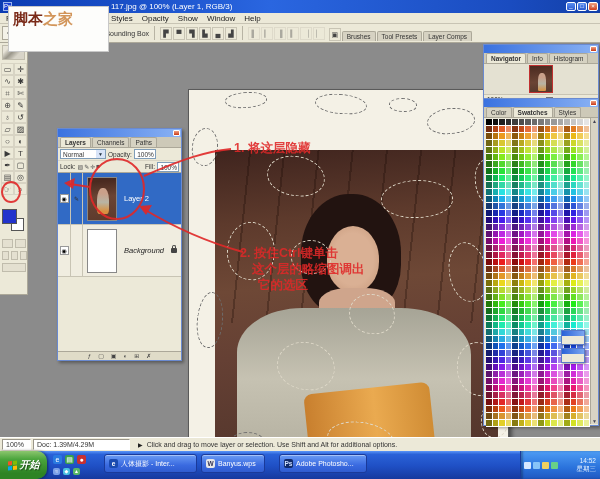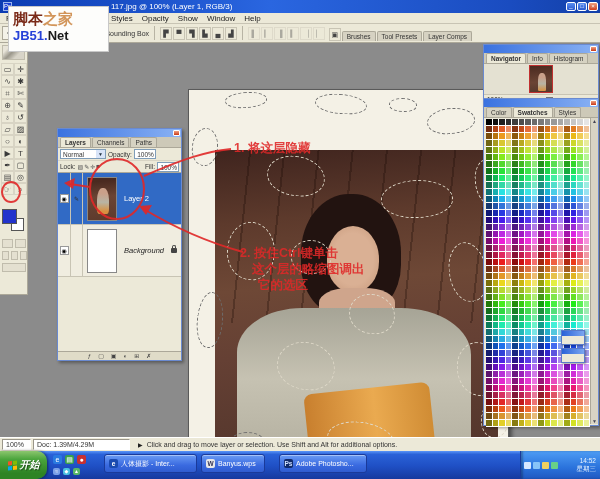--- a/index.html
+++ b/index.html
@@ -1181,23 +1181,20 @@
         <span style="display:block">14:52</span>
         <span style="display:block">星期三</span>
       </span>
     </div>
   </div>
 
   <div class="abs watermark">
     <div class="wm1">
       <span class="a">脚本</span><span class="b">之家</span>
     </div>
-    <div class="wm2">
-      <span class="a">JB51.</span><span class="b">Net</span>
-    </div>
   </div>
 
   <svg id="anno" viewBox="0 0 600 479">
     <g stroke="#e02828" stroke-width="2" fill="none" opacity="0.9">
       <ellipse cx="117" cy="189" rx="27" ry="30"></ellipse>
       <ellipse cx="11" cy="192" rx="9" ry="10"></ellipse>
       <path d="M90,187 L70,184"></path>
       <path d="M144,176 C185,158 205,152 231,149"></path>
       <path d="M243,252 C210,243 175,228 142,208"></path>
     </g>

